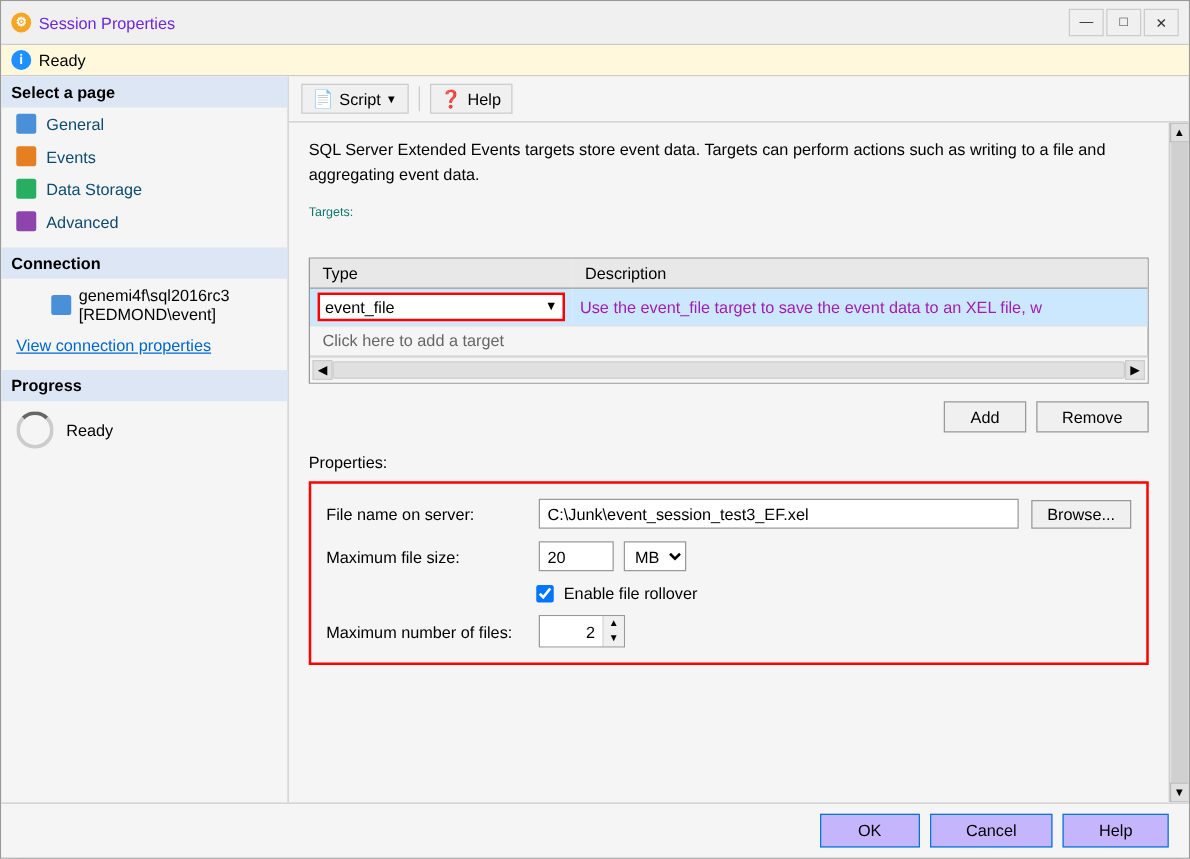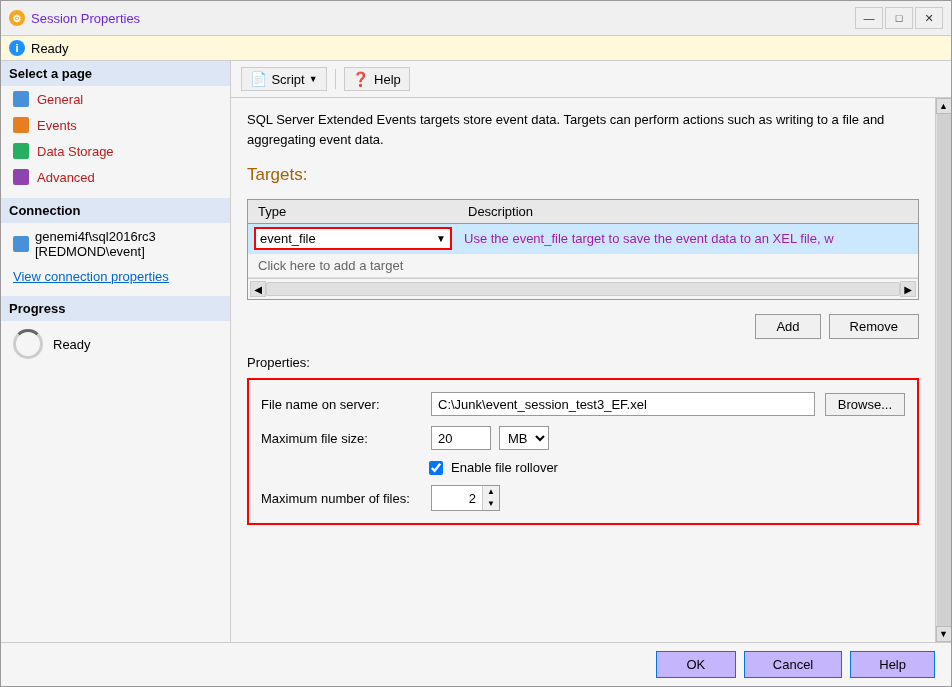--- a/index.html
+++ b/index.html
@@ -110,37 +110,38 @@
       font-weight: bold;
       font-size: 13px;
       color: #000;
     }
     .nav-item {
       display: flex;
       align-items: center;
       gap: 8px;
       padding: 5px 12px;
       cursor: pointer;
-      color: #b91c1c;
+      color: #0c4a6e;
     }
     .nav-icon {
       width: 16px;
       height: 16px;
       flex-shrink: 0;
     }
     .nav-icon-general { background: #4a90d9; border-radius: 2px; }
     .nav-icon-events { background: #e67e22; border-radius: 2px; }
     .nav-icon-storage { background: #27ae60; border-radius: 2px; }
     .nav-icon-advanced { background: #8e44ad; border-radius: 2px; }
 
     .connection-section {
       margin-top: 8px;
     }
     .connection-info {
       padding: 6px 12px;
+      margin-left: 28px;
     }
     .connection-link {
       color: #0066cc;
       text-decoration: underline;
       cursor: pointer;
       padding: 4px 12px;
       display: block;
     }
     .progress-section {
       margin-top: 8px;
@@ -195,24 +196,24 @@
     }
 
     .description-text {
       font-size: 13px;
       color: #000;
       line-height: 1.5;
       margin-bottom: 6px;
     }
 
     .targets-label {
-      font-size: 17px;
+      font-size: 10px;
       font-weight: normal;
-      color: #a16207;
-      margin-bottom: 4px;
+      color: #0f766e;
+      margin-bottom: 20px;
     }
 
     .targets-table-container {
       border: 1px solid #999;
       flex-shrink: 0;
     }
     .targets-table {
       width: 100%;
       border-collapse: collapse;
     }

